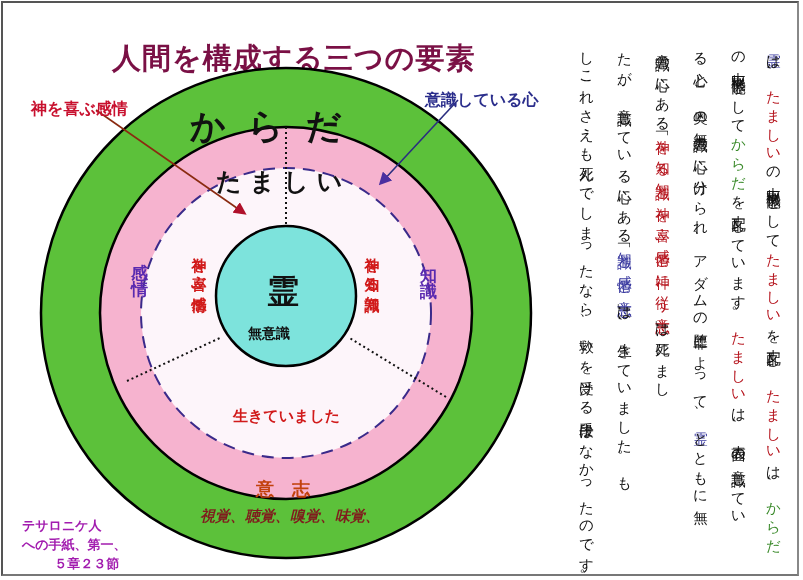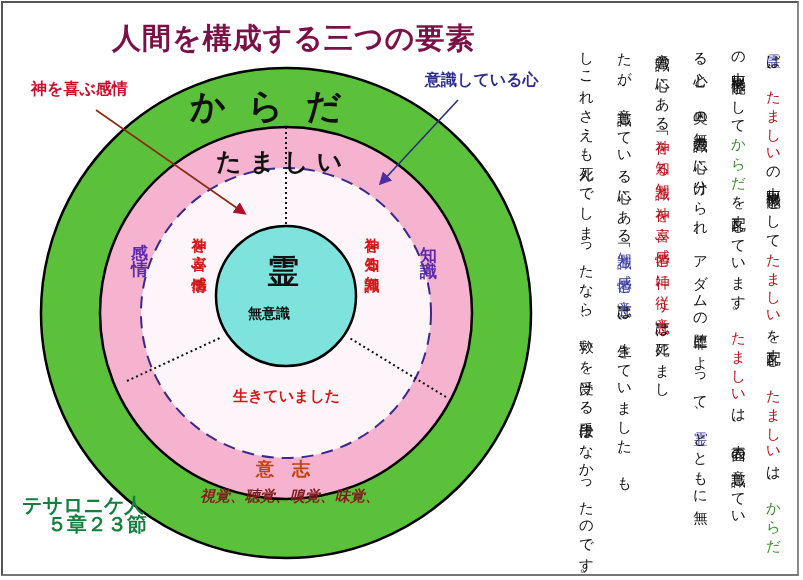--- a/index.html
+++ b/index.html
@@ -1,35 +1,35 @@
 <!DOCTYPE html>
 <html><head>
 <meta charset="utf-8">
 <style>
   html, body { margin: 0; padding: 0; background: #ffffff; }
   body { width: 803px; height: 580px; position: relative; overflow: hidden; font-family: "DejaVu Sans", "Liberation Sans", sans-serif; }
   .frame { position: absolute; left: 1px; top: 1px; width: 798px; height: 575px; border: 2px solid #555; border-right-color: #888; border-bottom-color: #777; box-sizing: border-box; background: #fff; }
   .title { position: absolute; left: 112px; top: 19px; font-size: 29px; font-weight: bold; color: #7a1045; letter-spacing: 1px; white-space: nowrap; }
   svg.diagram { position: absolute; left: 0; top: 0; }
-  .lbl { position: absolute; white-space: nowrap; font-weight: bold; }
+  .lbl { position: absolute; white-space: nowrap; font-weight: bold; margin-top: 20px; }
   .unconscious { left: 31px; top: 79px; font-size: 16px; color: #c8102e; }
   .conscious { left: 425px; top: 70px; font-size: 16px; color: #2b2e8c; font-weight: bold; }
   .karada { left: 190px; top: 83px; font-size: 35px; color: #111; letter-spacing: 22px; }
   .tamashii { left: 216px; top: 145px; font-size: 25px; color: #111; letter-spacing: 8px; }
   .v { writing-mode: vertical-rl; text-orientation: upright; }
   .kanjo { left: 129px; top: 230px; font-size: 17px; color: #5a2ab0; letter-spacing: 16px; }
   .chishiki { left: 418px; top: 232px; font-size: 17px; color: #5a2ab0; letter-spacing: 16px; }
   .ishi { left: 256px; top: 457px; font-size: 18px; color: #c2410c; letter-spacing: 18px; }
   .emotion-god { left: 191px; top: 226px; font-size: 15px; color: #d11a1a; line-height: 1; letter-spacing: 1px; }
   .know-god { left: 364px; top: 226px; font-size: 15px; color: #d11a1a; line-height: 1; letter-spacing: 1px; }
   .obey-god { left: 233px; top: 387px; font-size: 15px; color: #d11a1a; }
   .rei { left: 267px; top: 250px; font-size: 32px; color: #111; }
   .muishiki { left: 248px; top: 305px; font-size: 14px; color: #111; }
   .senses { left: 200px; top: 486px; font-size: 15px; color: #7f1d1d; line-height: 21px; text-align: left; font-style: italic; }
-  .ref { left: 22px; top: 496px; font-size: 20px; color: #15803d; line-height: 19px; font-weight: bold; }
+  .ref { left: 22px; top: 496px; font-size: 13px; color: #a21caf; line-height: 19px; font-weight: bold; }
   .ref span { display: block; }
   .ref .r3 { padding-left: 25px; text-align: center; }
   .vtext { position: absolute; top: 42px; height: 525px; writing-mode: vertical-rl; font-size: 14.5px; line-height: 1; color: #111; letter-spacing: 2.5px; white-space: nowrap; }
   .c-red { color: #b5121b; }
   .c-green { color: #3a8a2a; }
   .c-blue { color: #3b3ba0; }
 </style>
 </head>
 <body>
 
@@ -78,20 +78,21 @@
 
 <div class="lbl rei">霊</div>
 <div class="lbl muishiki">無意識</div>
 
 <div class="lbl senses">
   <div>視覚、聴覚、嗅覚、味覚、</div>
 </div>
 
 <div class="lbl ref">
   <span>テサロニケ人</span>
+  <span>への手紙、第一、</span>
   <span class="r3">５章２３節</span>
 </div>
 
 <div class="vtext" style="left:766px;"><span class="c-blue">霊</span><span>は、</span><span class="c-red">たましい</span><span>の中枢機能として</span><span class="c-red">たましい</span><span>を支配し、</span><span class="c-red">たましい</span><span>は、</span><span class="c-green">からだ</span></div>
 <div class="vtext" style="left:731px;"><span>の中枢機能として</span><span class="c-green">からだ</span><span>を支配しています。</span><span class="c-red">たましい</span><span>は、表面の意識してい</span></div>
 <div class="vtext" style="left:693px;"><span>る心と、奥の無意識の心に分けられ、アダムの堕罪によって、</span><span class="c-blue">霊</span><span>とともに無</span></div>
 <div class="vtext" style="left:655px;"><span>意識の心にある「</span><span class="c-red">神を知る知識と神を喜ぶ感情と神に従う意志</span><span>」は死にまし</span></div>
 <div class="vtext" style="left:617px;"><span>たが、意識している心にある「</span><span class="c-blue">知識と感情と意志</span><span>」は、生きていました。も</span></div>
 <div class="vtext" style="left:579px;"><span>しこれさえも死んでしまったなら、救いを受ける手段はなかったのです。</span></div>
 

